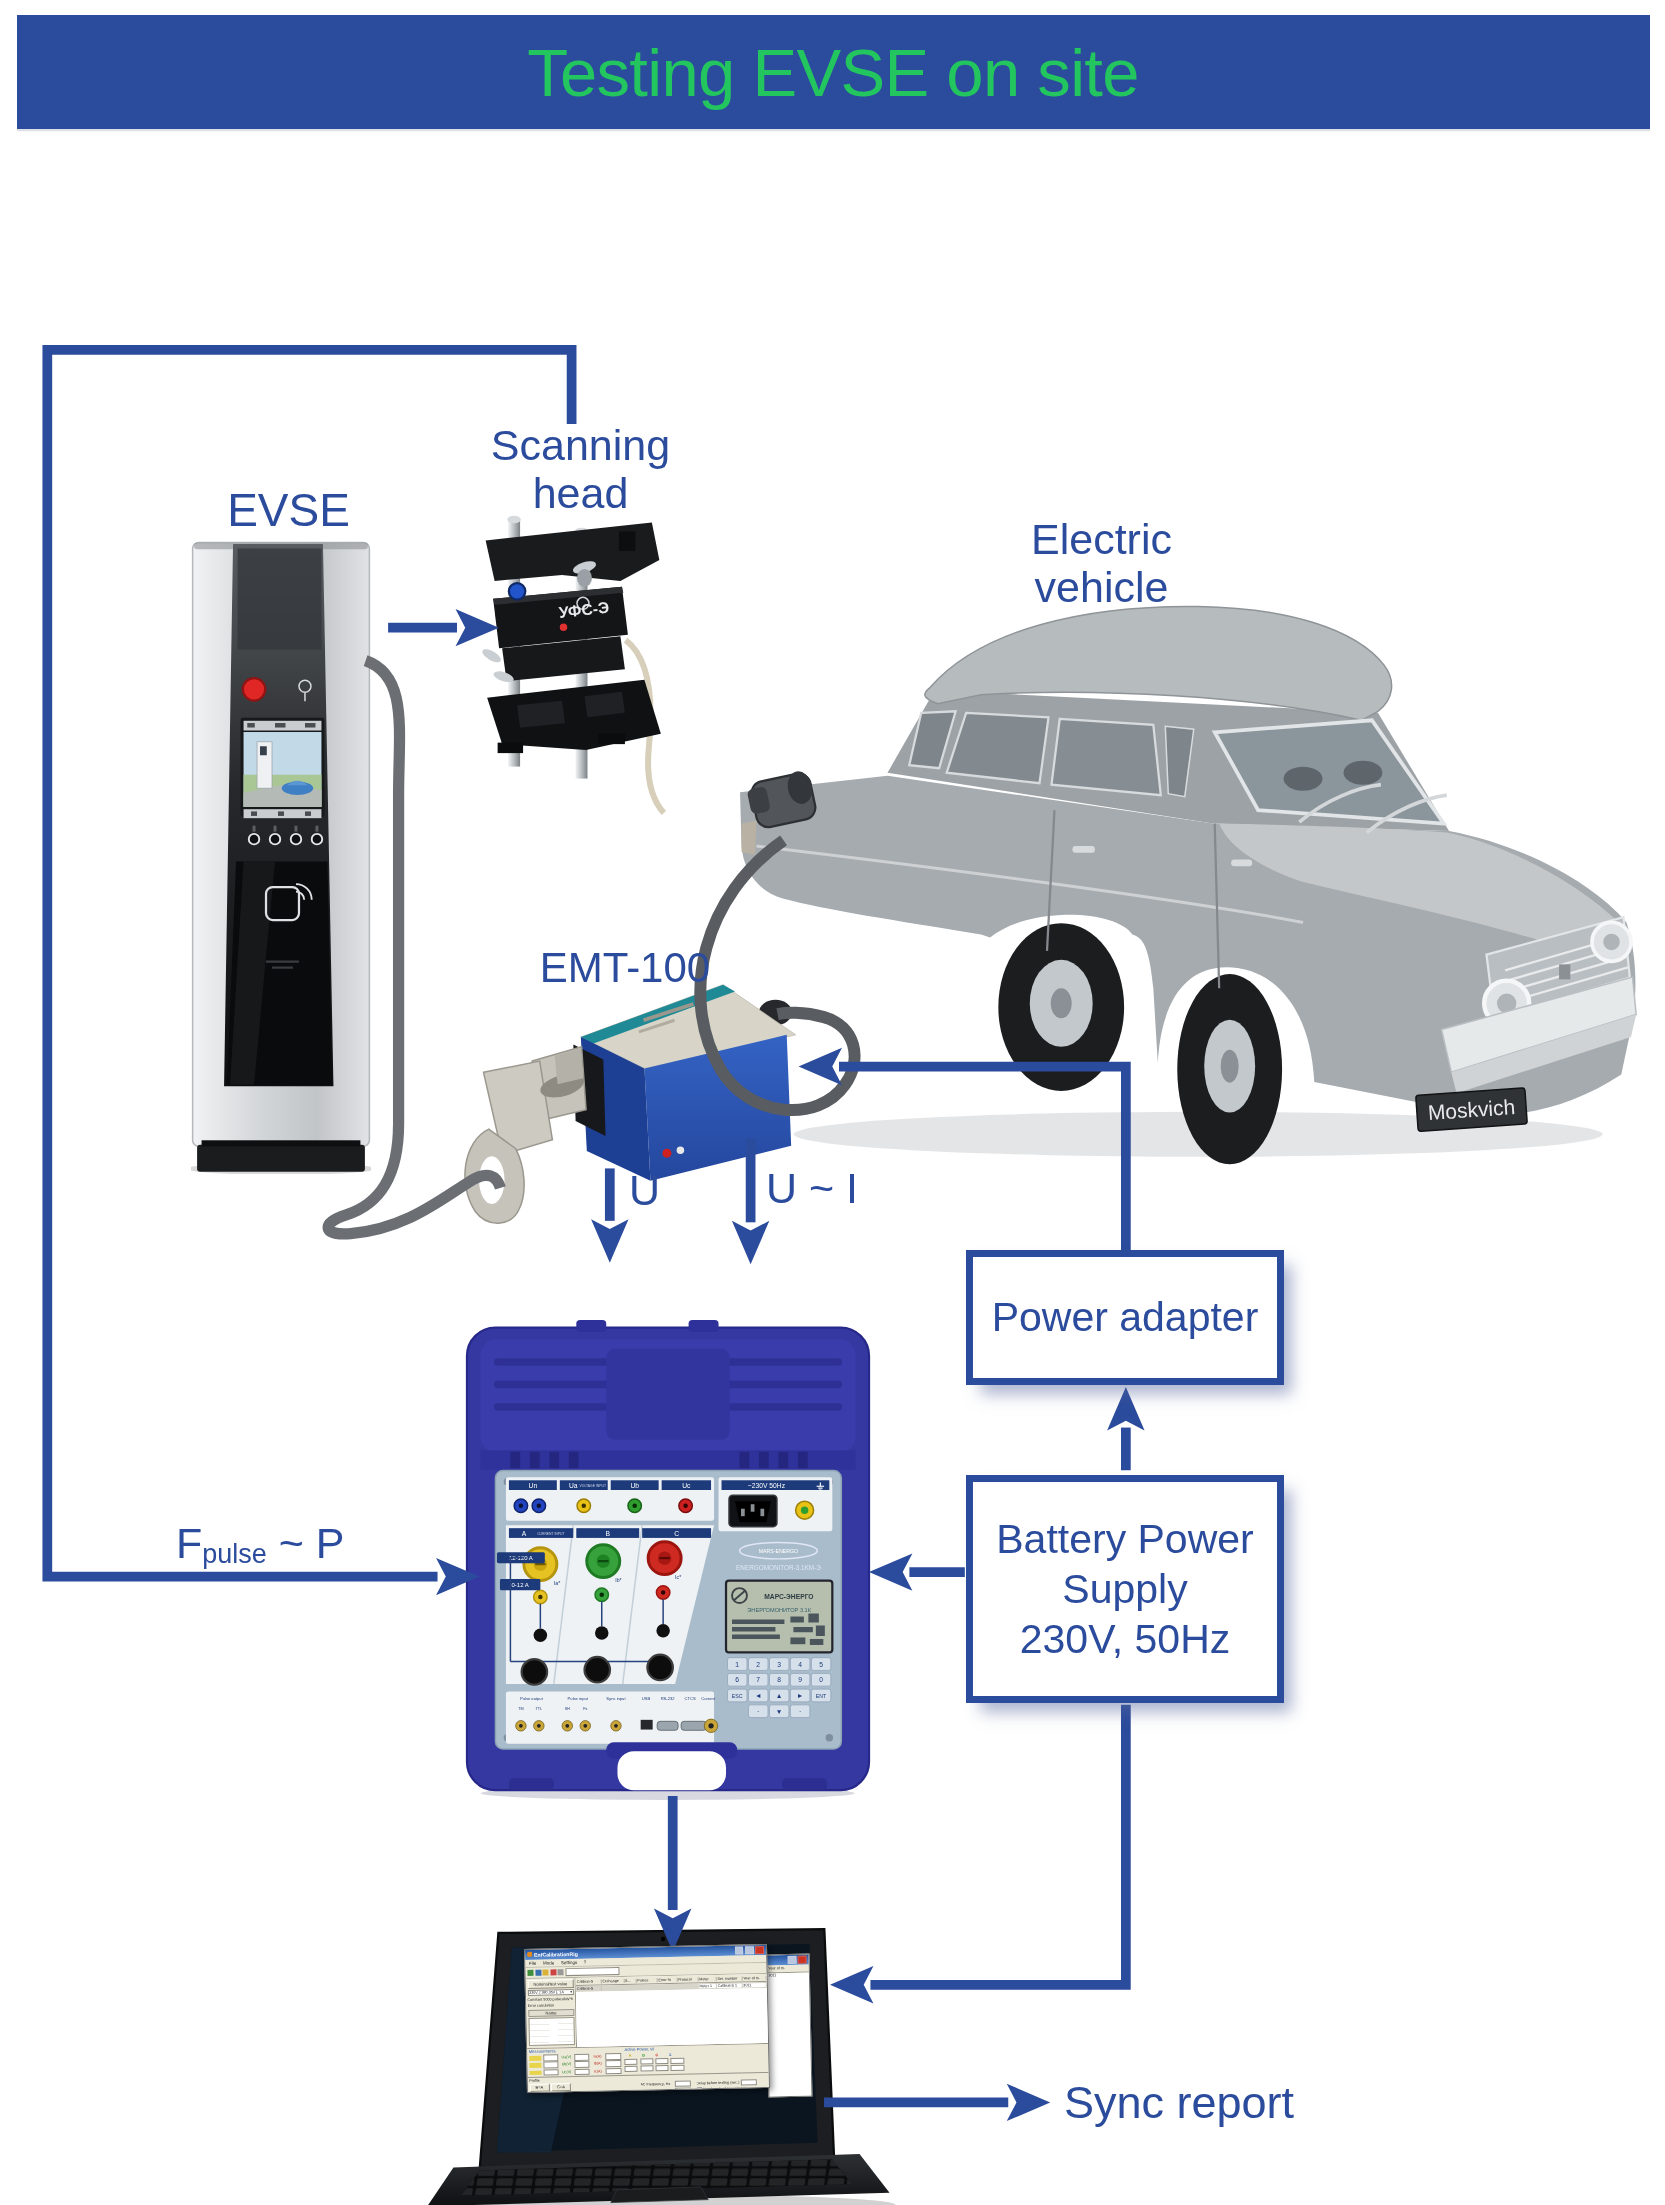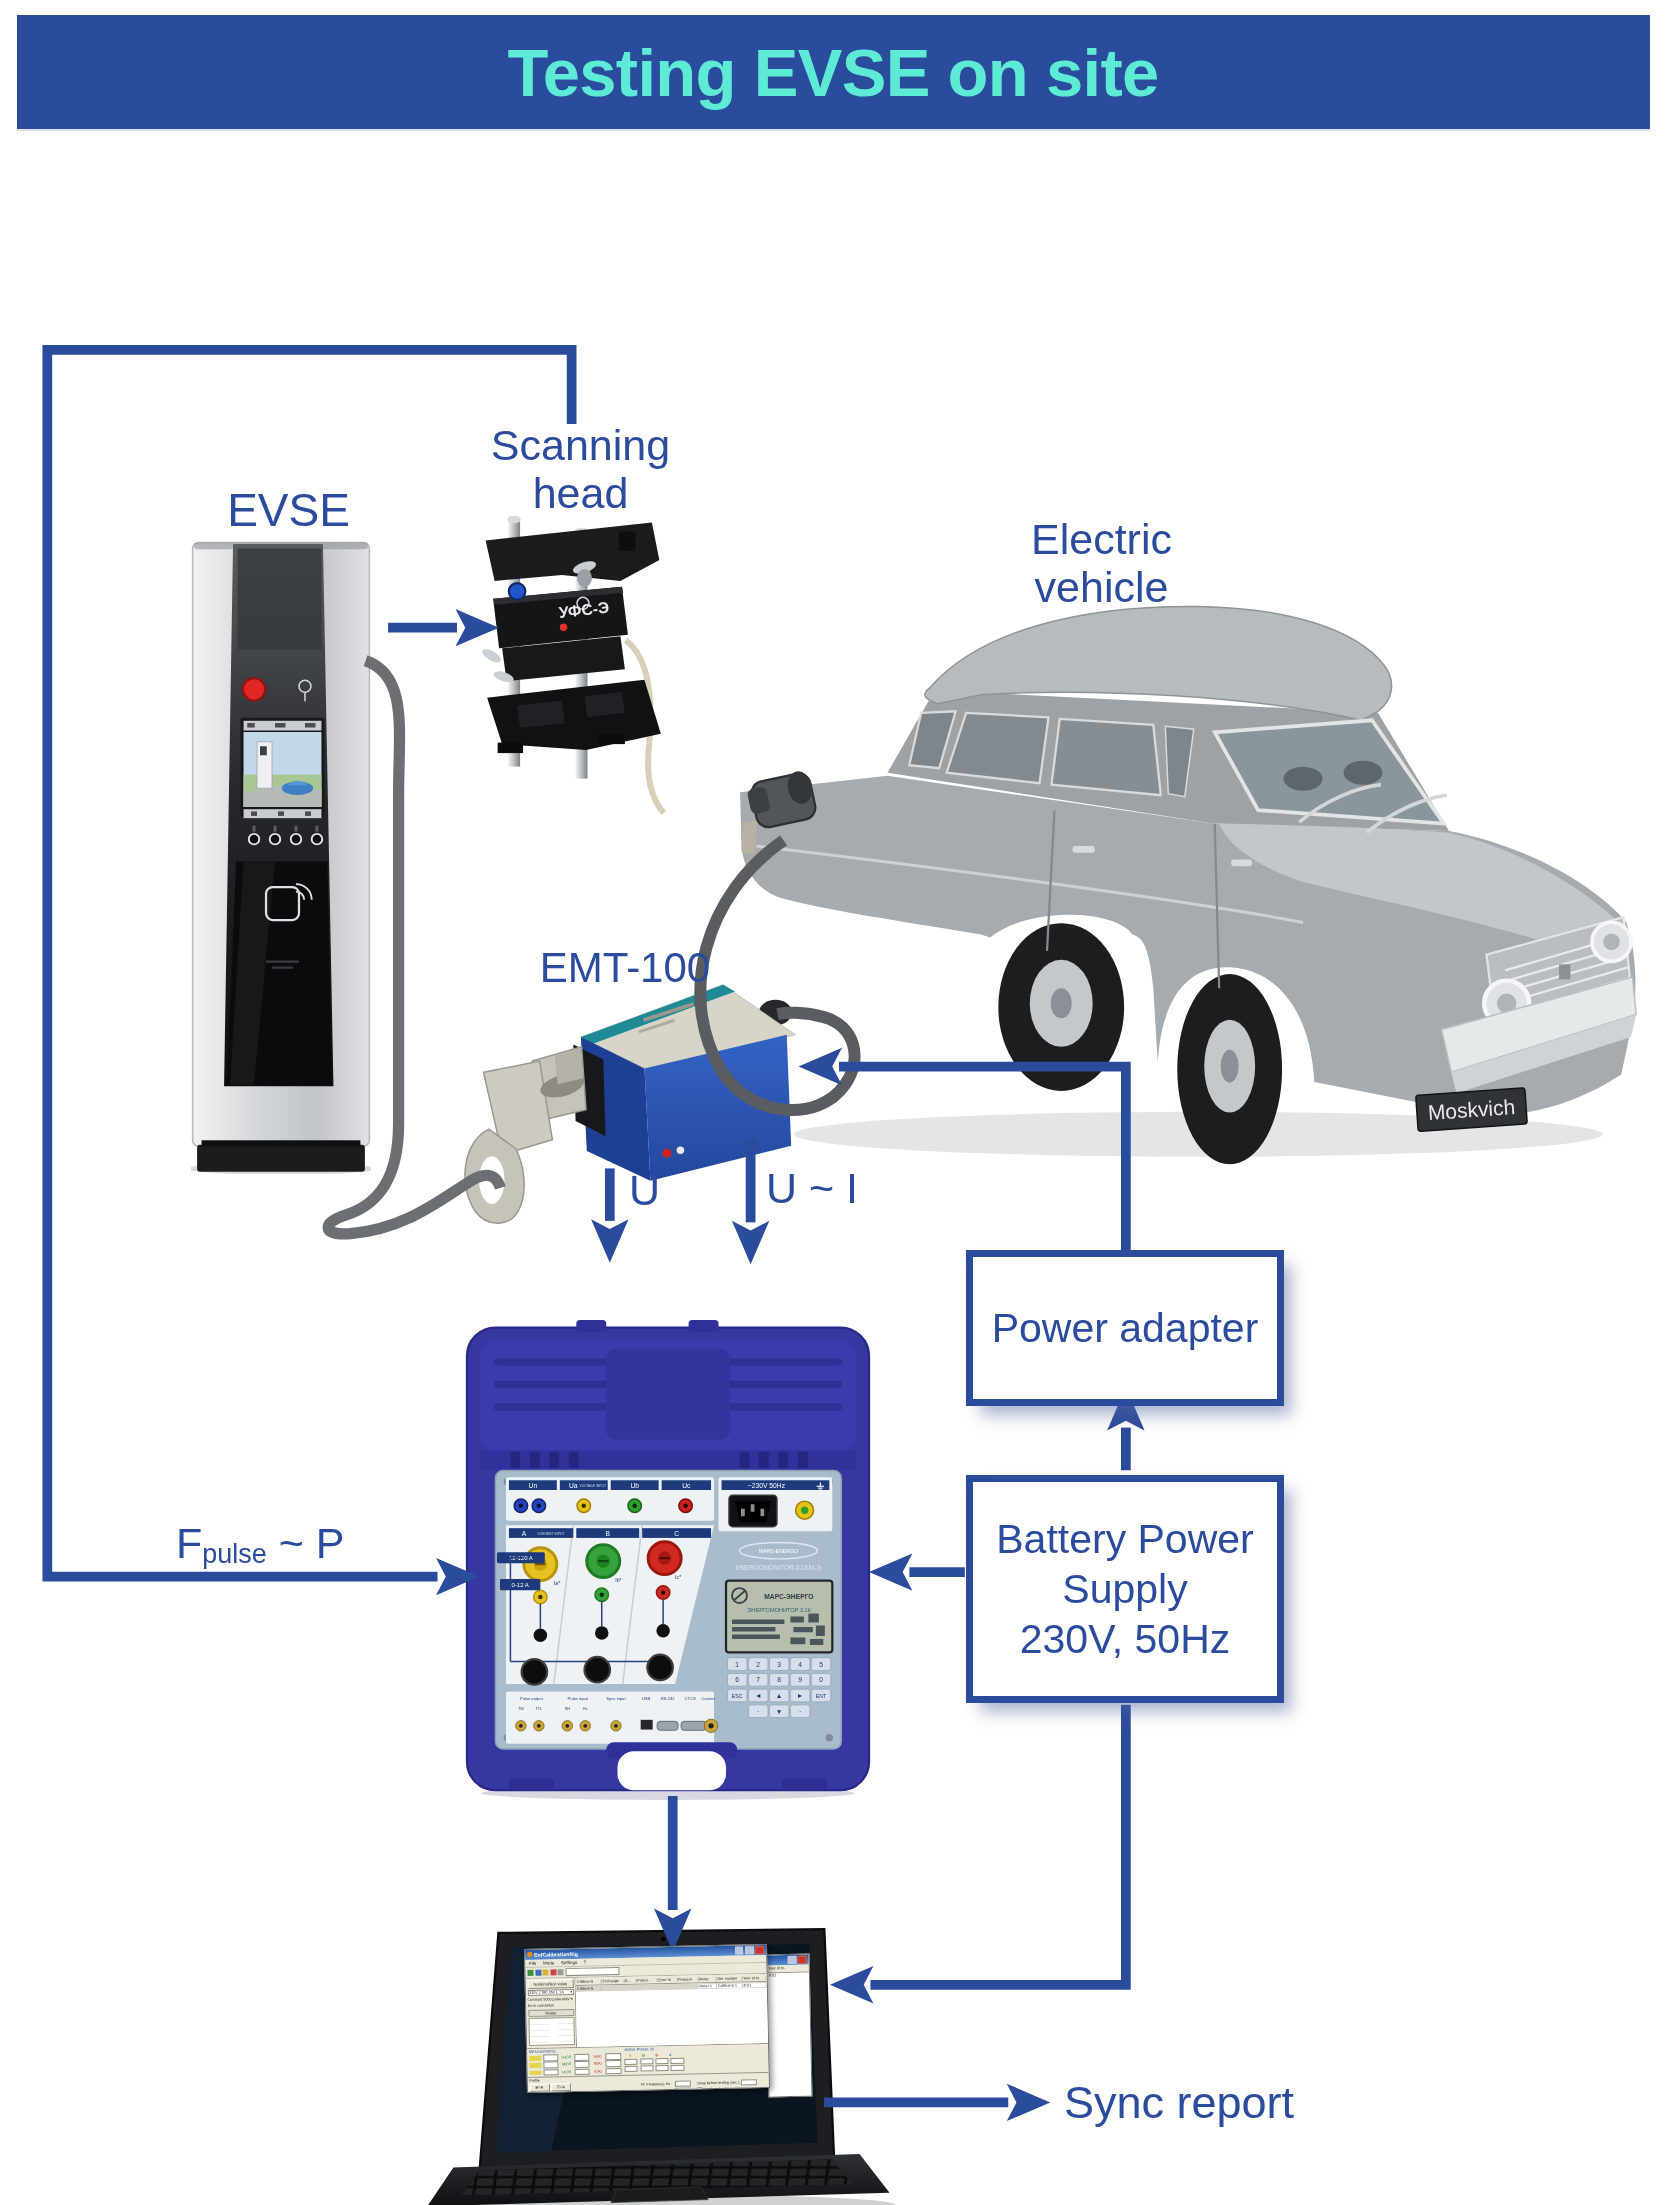--- a/index.html
+++ b/index.html
@@ -6,21 +6,21 @@
     --blue:#2b4b9c;
     --blue-dark:#23407f;
     --panel:#a9bccb;
     --navy:#1d3a7a;
   }
   html,body{margin:0;padding:0;background:#fff;}
   .canvas{position:relative;width:1666px;height:2205px;background:#ffffff;overflow:hidden;
           font-family:"Liberation Sans", sans-serif;}
   .banner{position:absolute;left:16.5px;top:15px;width:1633px;height:114px;background:var(--blue);
           display:flex;align-items:center;justify-content:center;box-shadow:0 2.2px 0 rgba(120,130,160,.25);}
-  .banner h1{margin:0;color:#5eead4;font-size:67px;font-weight:bold;letter-spacing:-0.7px;}
+  .banner h1{margin:0;color:#22c55e;font-size:67px;font-weight:normal;letter-spacing:-0.7px;}
   .lbl{position:absolute;color:var(--blue);font-size:43px;line-height:1.12;white-space:nowrap;}
   .lbl.c{text-align:center;white-space:normal;}
   .sub{font-size:27px;position:relative;bottom:-4.5px;}
   .box{position:absolute;box-sizing:border-box;background:#fff;border:7.5px solid var(--blue);
        display:flex;flex-direction:column;align-items:center;justify-content:center;color:var(--blue);
        box-shadow:10.5px 12px 15px -3px rgba(90,105,160,.5);}
   .box .bl{font-size:41px;line-height:1.22;}
   .dev{position:absolute;}
   
   .win{position:absolute;left:524px;top:1949px;width:241px;height:142px;background:#d9d6cd;
@@ -541,21 +541,21 @@
       <path d="M814,1686 L789,1628 L814,1641 L839,1628 Z"></path>
       <path d="M1002,1688 L977,1630 L1002,1643 L1027,1630 Z"></path>
       <path d="M1066,1424 L1124,1399 L1111,1424 L1124,1449 Z"></path>
       <path d="M1503,1852 L1478,1910 L1503,1897 L1528,1910 Z"></path>
       <path d="M1160,2099 L1218,2074 L1205,2099 L1218,2124 Z"></path>
       <path d="M1108,2650 L1166,2625 L1153,2650 L1166,2675 Z"></path>
       <path d="M1402,2807 L1344,2782 L1357,2807 L1344,2832 Z"></path>
     </g>
   </svg>
 
-  <div class="box" style="left:966px;top:1250px;width:318px;height:156px;">
+  <div class="box" style="left:966px;top:1250px;width:318px;height:135px;">
     <div class="bl">Power adapter</div>
   </div>
   <div class="box" style="left:966px;top:1475px;width:318px;height:228px;">
     <div class="bl">Battery Power</div>
     <div class="bl">Supply</div>
     <div class="bl">230V, 50Hz</div>
   </div>
 
   <div class="lbl c" style="left:483px;top:421px;width:195px;">Scanning head</div>
   <div class="lbl c" style="left:225px;top:485px;width:127px;font-size:46px;text-align:center;">EVSE</div>

